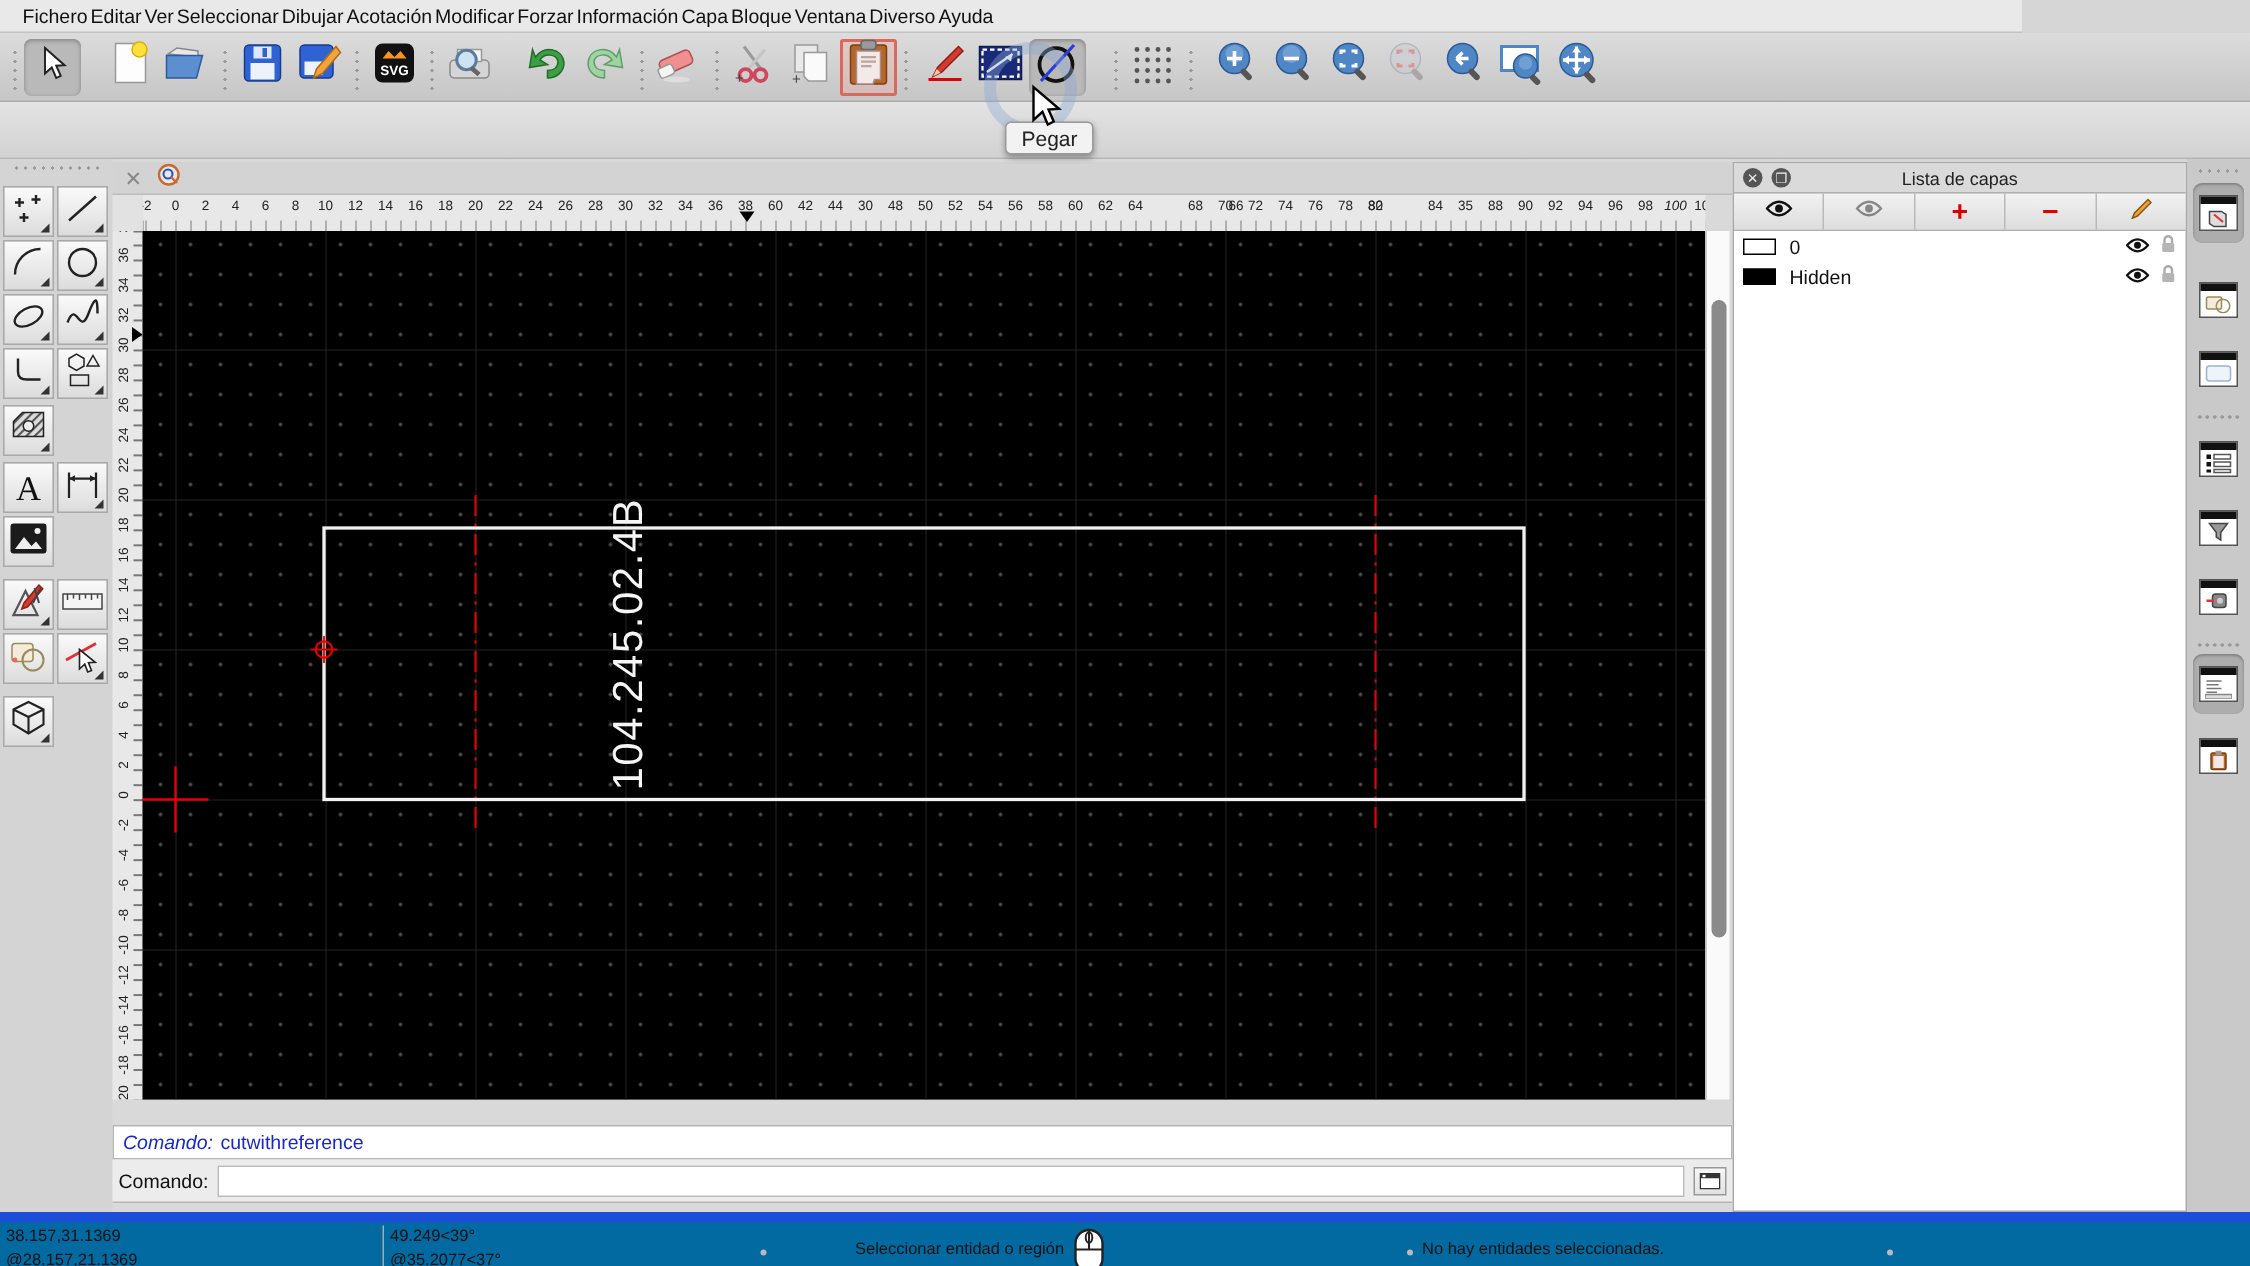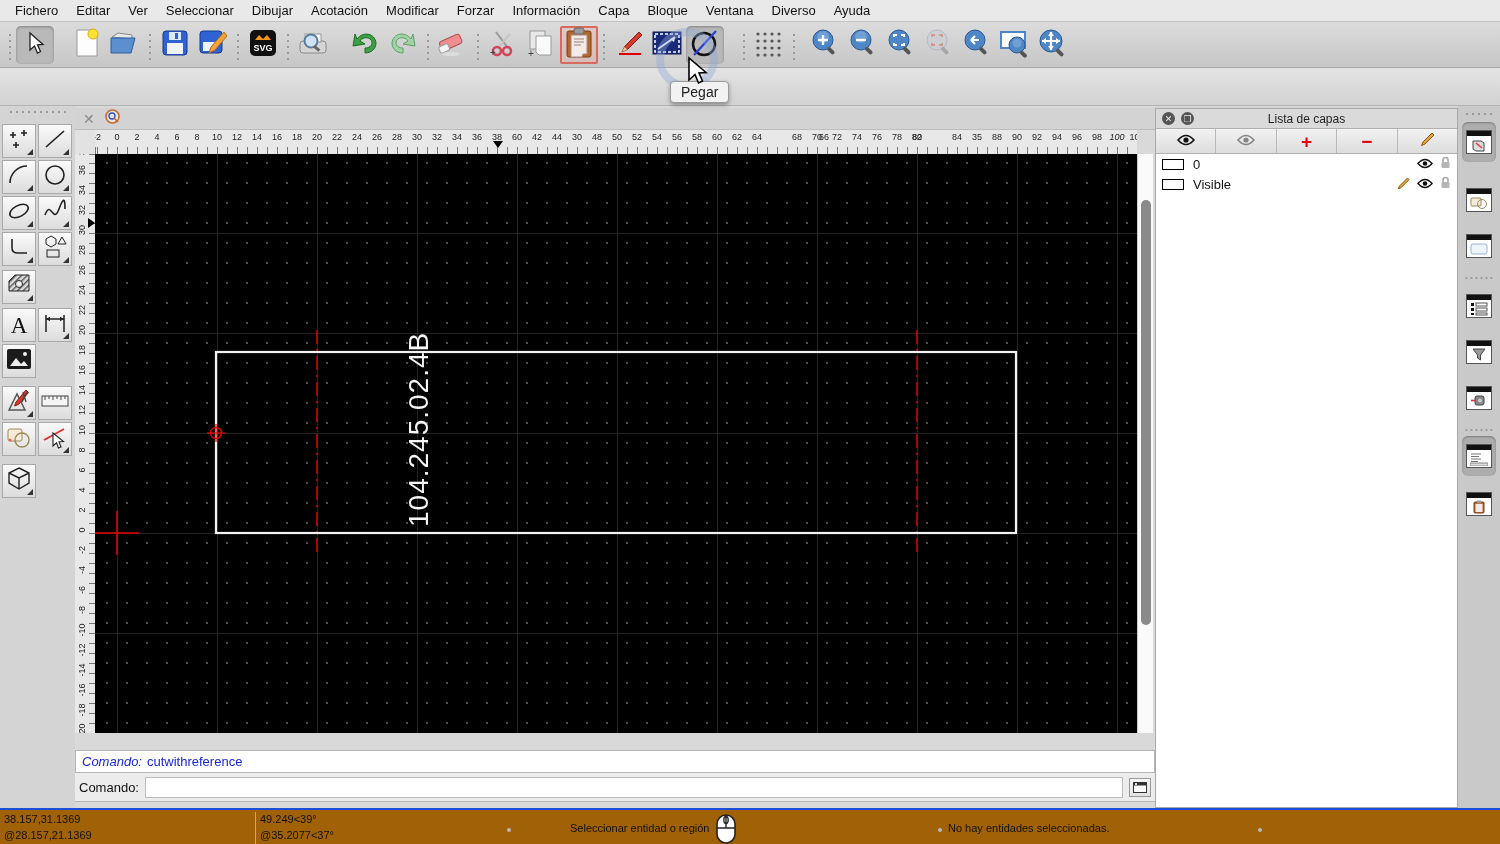--- a/index.html
+++ b/index.html
@@ -1,21 +1,21 @@
 <!DOCTYPE html>
 <html><head>
 <meta charset="utf-8">
 <style>
   * { margin:0; padding:0; box-sizing:border-box; }
   html,body { width:1500px; height:844px; overflow:hidden; background:#d6d6d6;
     font-family:"Liberation Sans", sans-serif; -webkit-font-smoothing:antialiased; }
 
   
-  .menubar { position:absolute; left:0; top:0; width:1500px; height:22px; background:#e9e9e9;
-    border-bottom:1px solid #c2c2c2; display:flex; align-items:center; padding-left:15px; gap:18px;
+  .menubar { position:absolute; left:0; top:0; width:1348px; height:22px; background:#e9e9e9;
+    border-bottom:1px solid #c2c2c2; display:flex; align-items:center; padding-left:15px; gap:2px;
     font-size:13px; color:#111; z-index:5; }
   .menubar span { cursor:default; }
 
   
   .toolbar1 { position:absolute; left:0; top:22px; width:1500px; height:46px;
     background:linear-gradient(#dcdcdc,#c6c6c6); border-bottom:1px solid #a8a8a8;
     display:flex; align-items:center; padding-left:4px; }
   .toolbar2 { position:absolute; left:0; top:68px; width:1500px; height:38px;
     background:linear-gradient(#e3e3e3,#d2d2d2); border-bottom:1px solid #b5b5b5; }
   .tbtn { width:38px; height:38px; display:flex; align-items:center; justify-content:center;
@@ -122,22 +122,22 @@
     background-image:radial-gradient(circle,#999 1px,transparent 1.2px); background-size:6px 4px; background-repeat:repeat-x; }
   .dbtn { position:absolute; left:4px; width:34px; height:40px; display:flex; align-items:center; justify-content:center; border-radius:6px; }
   .dbtn.pressed { background:#adadad; box-shadow:inset 0 1px 2px rgba(0,0,0,.3); }
   .miniwin { width:26px; height:24px; background:#fff; border:1px solid #555; position:relative; }
   .miniwin::before { content:""; position:absolute; left:0; top:0; width:100%; height:5px; background:#111; }
   .miniwin .inner { position:absolute; left:2px; top:7px; right:2px; bottom:2px; display:flex; align-items:center; justify-content:center; font-size:9px; }
   .ddots { position:absolute; left:6px; width:30px; height:5px;
     background-image:radial-gradient(circle,#999 1px,transparent 1.2px); background-size:5px 4px; background-repeat:repeat-x; }
 
   
-  .statusbar { position:absolute; left:0; top:808px; width:1500px; height:36px; background:#a16207;
-    border-top:2px solid #1d4ed8; font-size:11px; color:#111; }
+  .statusbar { position:absolute; left:0; top:808px; width:1500px; height:36px; background:#0369a1;
+    border-top:7px solid #1d4ed8; font-size:11px; color:#111; }
   .statusbar .l1 { position:absolute; top:3px; }
   .statusbar .l2 { position:absolute; top:19px; }
   .st-sep { position:absolute; left:255px; top:2px; width:1px; height:32px; background:#aaa; }
   .st-dot { position:absolute; width:4px; height:4px; border-radius:50%; background:#b9b9b9; }
   .st-hint { position:absolute; left:570px; top:12px; }
   .st-sel { position:absolute; left:948px; top:12px; }
   .mouse-icon { position:absolute; left:714px; top:3px; }
 </style>
 </head>
 <body>
@@ -724,26 +724,23 @@
             <path d="M1 5.5 Q8 -2.5 15 5.5 Q8 13.5 1 5.5 Z" fill="none" stroke="#111" stroke-width="1.5"></path>
             <circle cx="8" cy="5.5" r="2.3" fill="#111"></circle>
           </svg></span>
       <span><svg width="11" height="13">
             <path d="M3 6 V4 a2.5 2.5 0 0 1 5 0 V6" fill="none" stroke="#aaa" stroke-width="1.6"></path>
             <rect x="1.5" y="6" width="8" height="6" rx="1" fill="#b5b5b5"></rect>
           </svg></span>
     </div>
   </div>
   <div class="lp-row">
-    <div class="swatch" style="background: rgb(255, 255, 255);"></div>
-    <span>Visible</span>
+    <div class="swatch" style="background: rgb(0, 0, 0);"></div>
+    <span>Hidden</span>
     <div class="lp-right">
-      <span><svg width="14" height="12">
-            <path d="M11.5 1 L3.5 9 l-1.3 3 L5 10.7 L13 2.7 Z" fill="#e8a33c" stroke="#8a5a10"></path>
-          </svg></span>
       <span><svg width="16" height="11">
             <path d="M1 5.5 Q8 -2.5 15 5.5 Q8 13.5 1 5.5 Z" fill="none" stroke="#111" stroke-width="1.5"></path>
             <circle cx="8" cy="5.5" r="2.3" fill="#111"></circle>
           </svg></span>
       <span><svg width="11" height="13">
             <path d="M3 6 V4 a2.5 2.5 0 0 1 5 0 V6" fill="none" stroke="#aaa" stroke-width="1.6"></path>
             <rect x="1.5" y="6" width="8" height="6" rx="1" fill="#b5b5b5"></rect>
           </svg></span>
     </div>
   </div>

